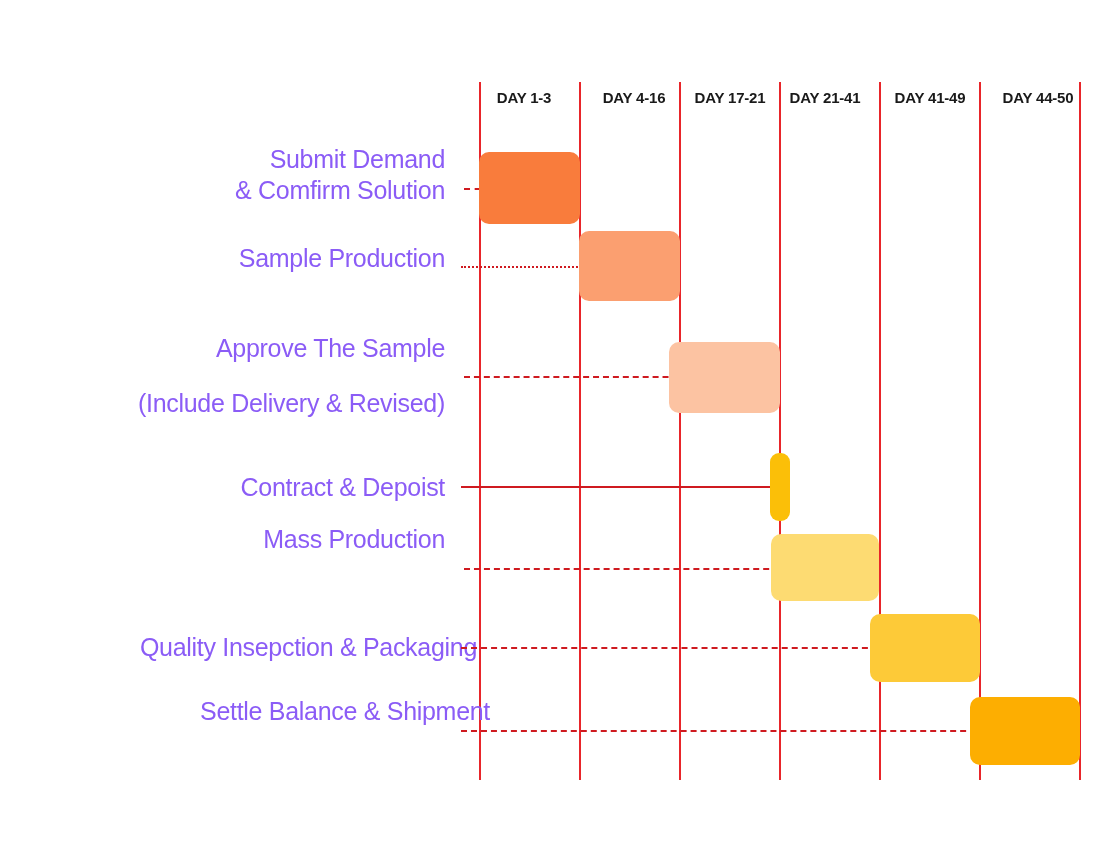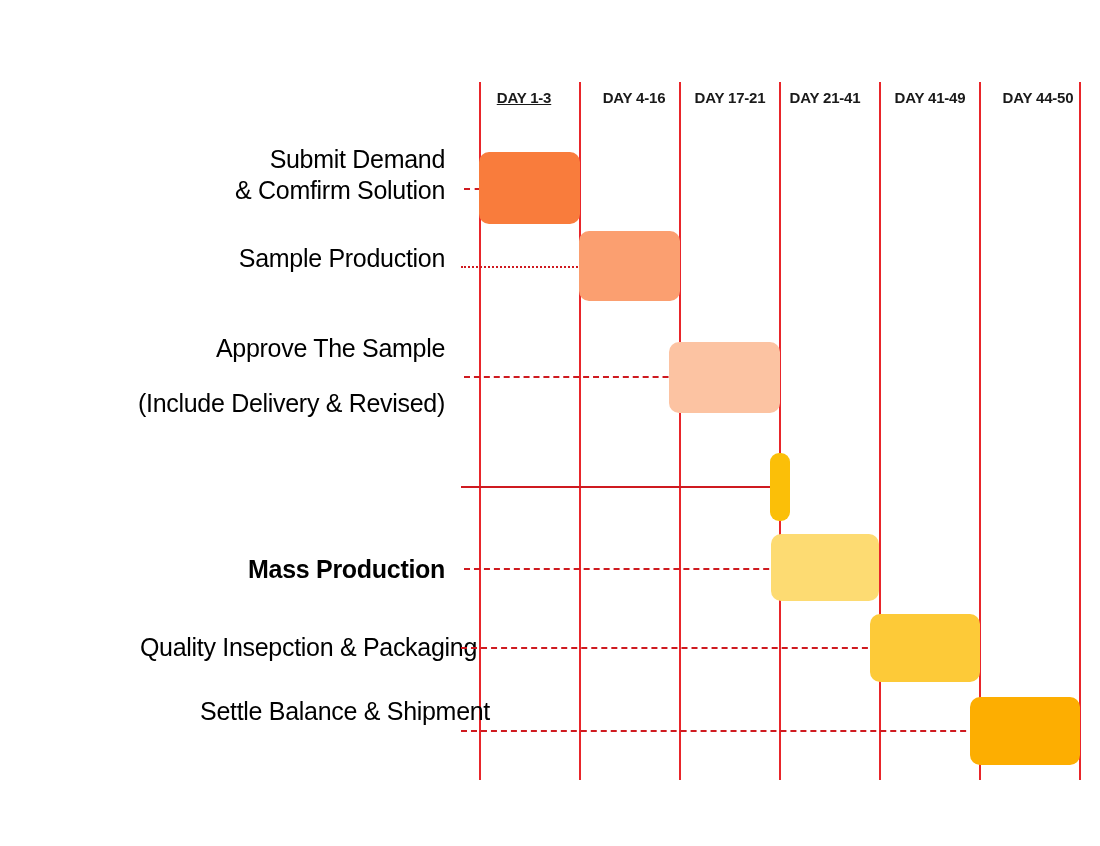--- a/index.html
+++ b/index.html
@@ -42,21 +42,21 @@
     letter-spacing: -0.2px;
     white-space: nowrap;
   }
 
   
   .row-label {
     position: absolute;
     right: 0;
     text-align: right;
     font-size: 25px;
-    color: #000000;
+    color: #8b5cf6;
     white-space: nowrap;
     letter-spacing: -0.3px;
   }
   .label-zone {
     position: absolute;
     left: 0;
     width: 455px;
   }
   .row-label .lab-line { display: block; line-height: 1.22; }
 
@@ -84,21 +84,21 @@
 <div id="chart-root">
 
   <div class="grid-line" style="left:479px;"></div>
   <div class="grid-line" style="left:579px;"></div>
   <div class="grid-line" style="left:679px;"></div>
   <div class="grid-line" style="left:779px;"></div>
   <div class="grid-line" style="left:879px;"></div>
   <div class="grid-line" style="left:979px;"></div>
   <div class="grid-line" style="left:1079px;"></div>
 
-  <div class="col-header" style="left:481px;  width:86px;text-decoration:underline;">DAY 1-3</div>
+  <div class="col-header" style="left:481px;  width:86px;">DAY 1-3</div>
   <div class="col-header" style="left:581px;  width:106px;">DAY 4-16</div>
   <div class="col-header" style="left:681px;  width:98px;">DAY 17-21</div>
   <div class="col-header" style="left:781px;  width:88px;">DAY 21-41</div>
   <div class="col-header" style="left:881px;  width:98px;">DAY 41-49</div>
   <div class="col-header" style="left:981px;  width:114px;">DAY 44-50</div>
 
   <div class="label-zone" style="top:144px;">
     <div class="row-label" style="position:relative;right:auto;padding-right:10px;">
       <span class="lab-line">Submit Demand</span>
       <span class="lab-line">&amp; Comfirm Solution</span>
@@ -111,22 +111,27 @@
     </div>
   </div>
 
   <div class="label-zone" style="top:333px;">
     <div class="row-label" style="position:relative;right:auto;padding-right:10px;">
       <span class="lab-line" style="margin-bottom:24px;">Approve The Sample</span>
       <span class="lab-line">(Include Delivery &amp; Revised)</span>
     </div>
   </div>
 
+  <div class="label-zone" style="top:472px;">
+    <div class="row-label" style="position:relative;right:auto;padding-right:10px;">
+      <span class="lab-line">Contract &amp; Depoist</span>
+    </div>
+  </div>
 
-  <div class="label-zone" style="top:554px;font-weight:bold;">
+  <div class="label-zone" style="top:524px;">
     <div class="row-label" style="position:relative;right:auto;padding-right:10px;">
       <span class="lab-line">Mass Production</span>
     </div>
   </div>
 
   <div class="label-zone" style="top:632px;margin-left:32px;">
     <div class="row-label" style="position:relative;right:auto;padding-right:10px;">
       <span class="lab-line">Quality Insepction &amp; Packaging</span>
     </div>
   </div>

